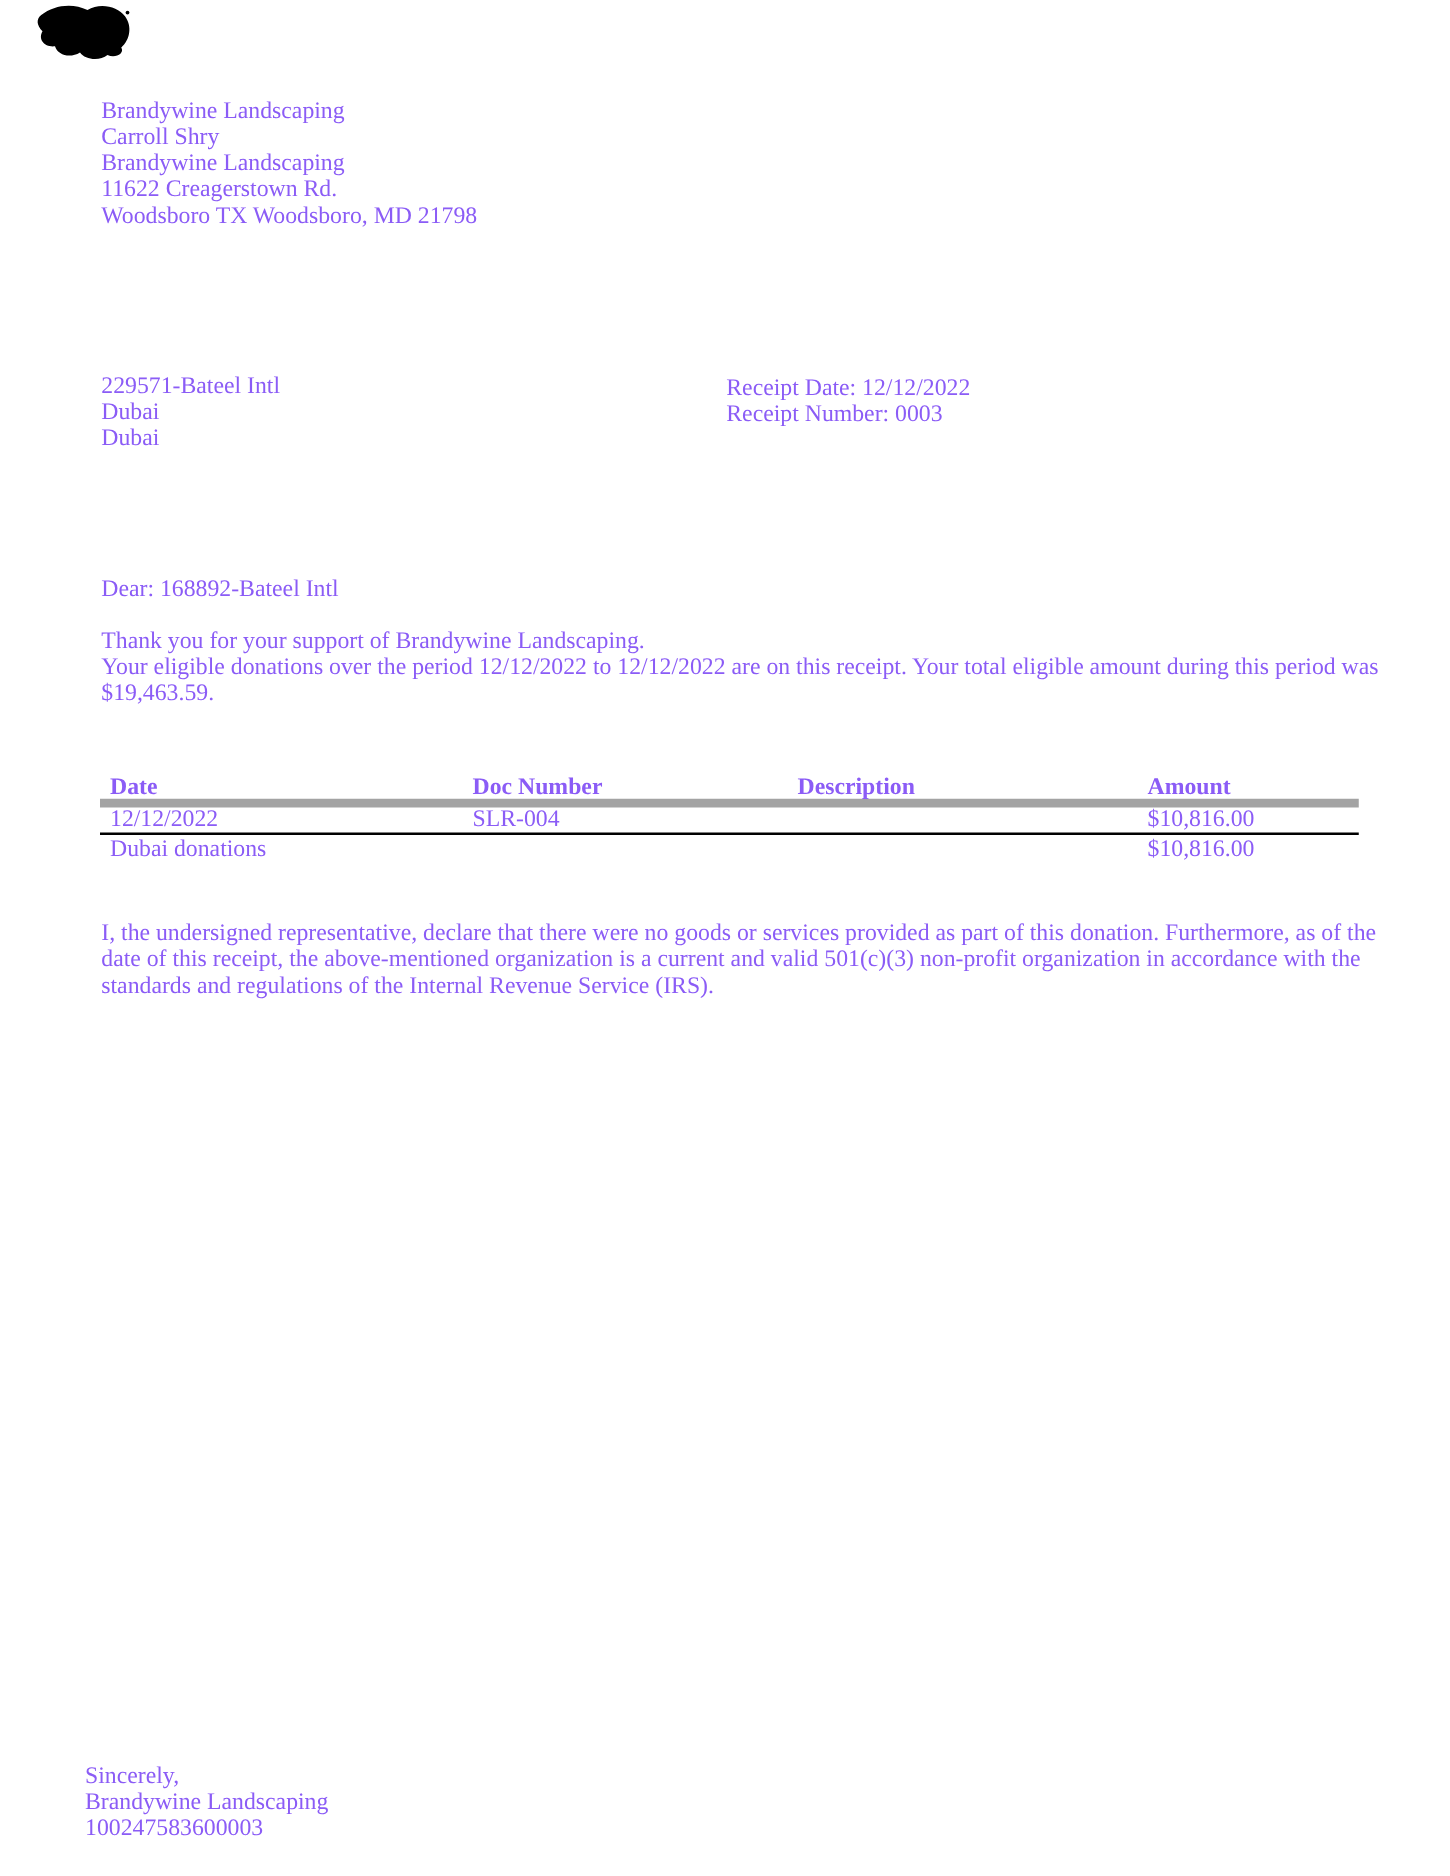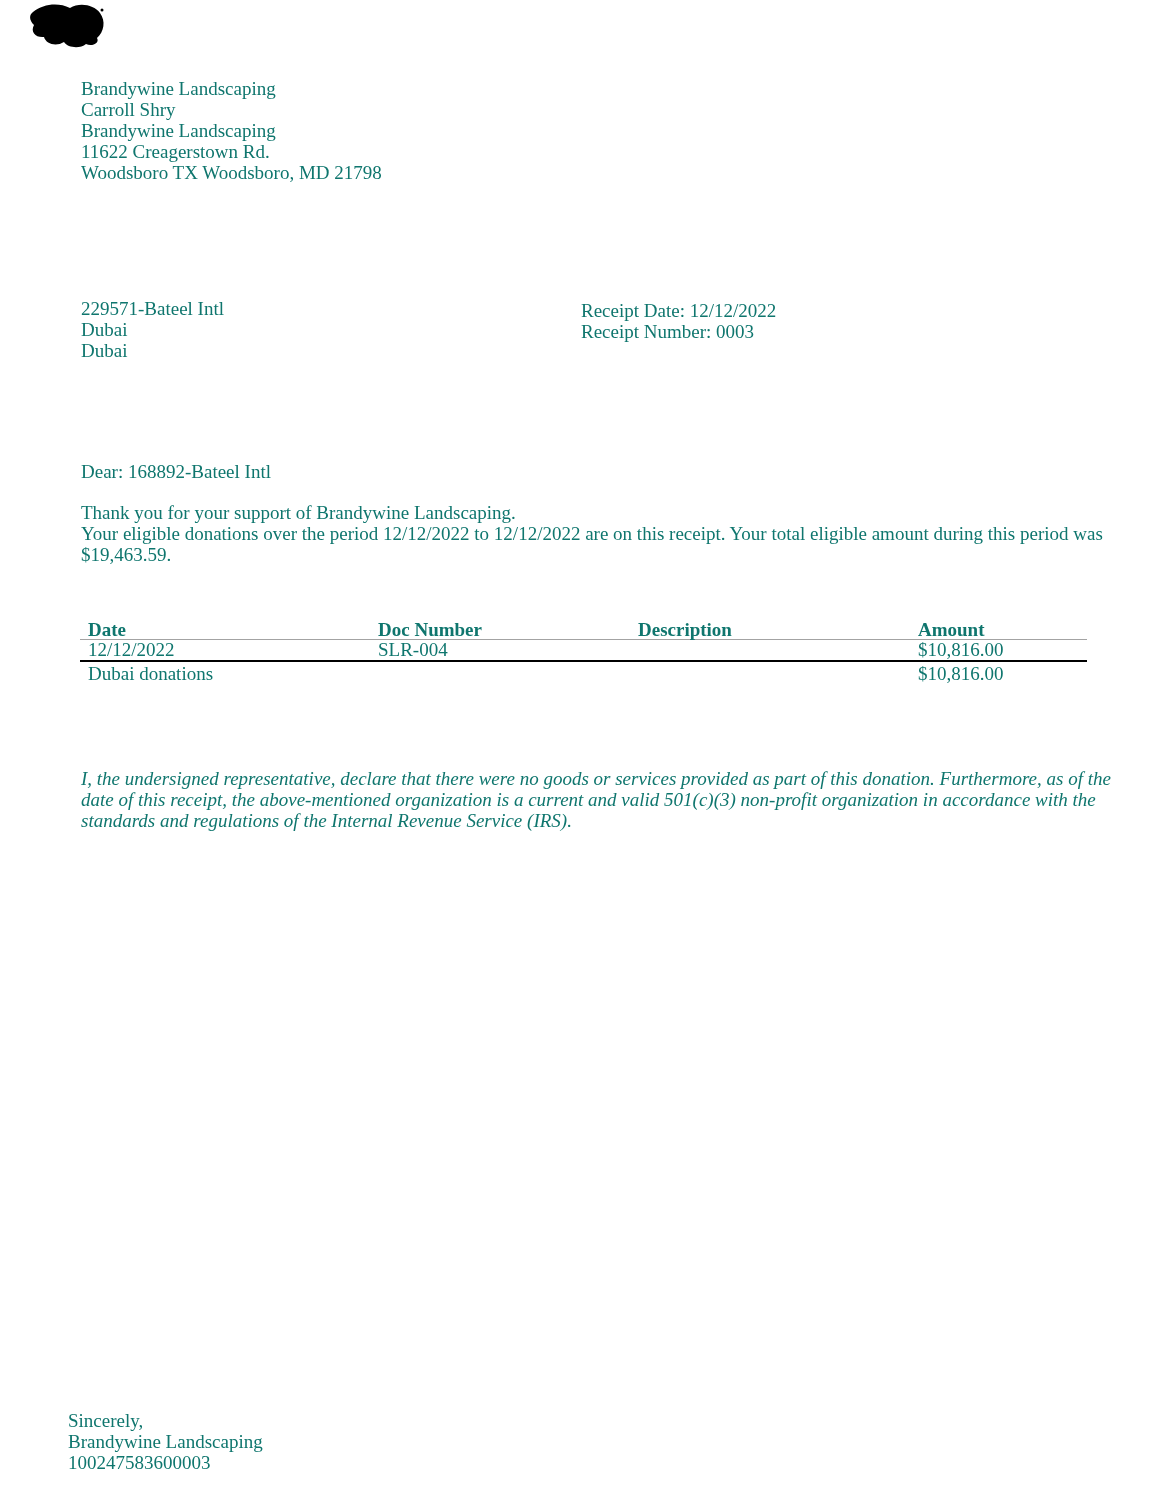--- a/index.html
+++ b/index.html
@@ -3,42 +3,42 @@
 <meta charset="utf-8">
 <style>
   html, body { margin: 0; padding: 0; background: #ffffff; }
   .page {
     position: relative;
     width: 1160px;
     height: 1501px;
     background: #ffffff;
     font-family: "Liberation Serif", "DejaVu Serif", serif;
     font-size: 19px;
-    color: #0f766e;
+    color: #8b5cf6;
     overflow: hidden;
   }
   .block { position: absolute; line-height: 21px; }
   .block .line { white-space: nowrap; }
   .nowrap { white-space: nowrap; }
 
   .ink-stain { position: absolute; left: 28px; top: 2px; width: 80px; height: 48px; }
 
   .sender     { left: 81px;  top: 78px; }
   .recipient  { left: 81px;  top: 298px; }
   .receipt-info { left: 581px; top: 300px; }
   .salutation { left: 81px;  top: 461px; }
   .body-par   { left: 81px;  top: 502px; }
-  .declaration{ left: 81px;  top: 768px; font-style: italic; }
+  .declaration{ left: 81px;  top: 736px; }
   .closing    { left: 68px;  top: 1410px; }
 
   .donations { position: absolute; left: 80px; top: 620px; width: 1007px; }
   .trow { display: grid; grid-template-columns: 298px 260px 280px 169px; }
   .trow .cell { overflow: visible; white-space: nowrap; }
   .trow.header .cell { font-weight: bold; line-height: 19px; }
-  .trow.header { border-bottom: 1px solid #a3a3a3; }
+  .trow.header { border-bottom: 7px solid #a3a3a3; }
   .trow.datarow { border-bottom: 2px solid #000000; }
   .trow.datarow .cell { line-height: 20px; }
   .trow.totalrow .cell { line-height: 20px; padding-top: 2px; }
   .cell.c1 { padding-left: 8px; }
   .cell.c4 { padding-right: 4px; }
 </style>
 </head>
 <body>
 
 <div class="page">

